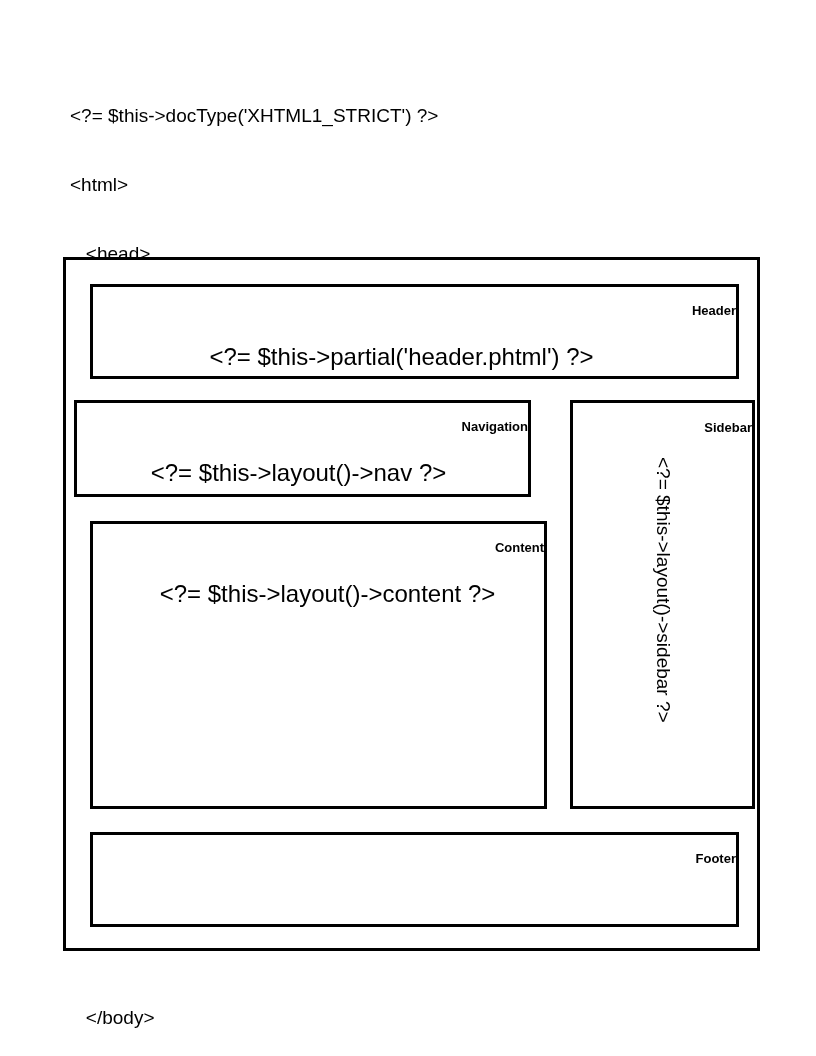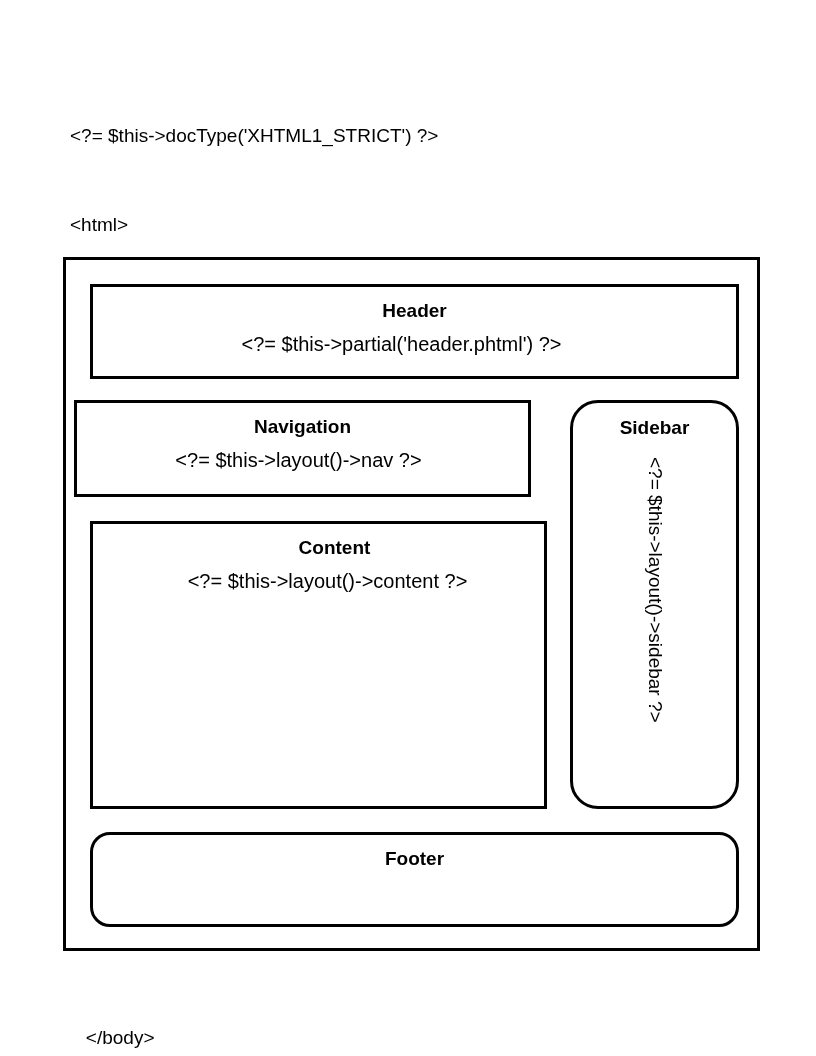--- a/index.html
+++ b/index.html
@@ -20,21 +20,21 @@
   .code-block {
     position: absolute;
     left: 70px;
     font-size: 19px;
     line-height: 23px;
     white-space: pre;
     color: #000;
   }
   #code-top   { top: 58px; }
   #code-bottom{ top: 960px; }
-  .code-line { white-space: pre; margin-top: 20px; }
+  .code-line { white-space: pre; }
 
   
   #layout-frame {
     position: absolute;
     left: 63px;
     top: 257px;
     width: 697px;
     height: 694px;
     border: 3px solid #000;
     box-sizing: border-box;
@@ -42,31 +42,31 @@
   }
 
   
   .region {
     position: absolute;
     border: 3px solid #000;
     box-sizing: border-box;
     background: #fff;
   }
   .region-title {
-    text-align: center;
-    font-size: 19px;
+    text-align: right;
+    font-size: 13px;
     font-weight: bold;
     line-height: 22px;
     margin-top: 13px;
   }
   .region-code {
     text-align: center;
-    font-size: 20px;
+    font-size: 24px;
     line-height: 22px;
-    margin-top: 11px;
+    margin-top: 24px;
     white-space: pre;
     padding-right: 26px;
   }
 
   
   #region-header {
     left: 24px;
     top: 24px;
     width: 649px;
     height: 95px;
@@ -87,24 +87,23 @@
     width: 457px;
     height: 288px;
     padding-left: 32px;
   }
   #region-content .region-code { padding-right: 14px; }
 
   
   #region-sidebar {
     left: 504px;
     top: 140px;
-    width: 169px;
+    width: 185px;
     height: 409px;
     overflow: hidden;
-    border-radius: 28px;
   }
   #region-sidebar .region-title { margin-top: 14px; }
   .vertical-code {
     position: absolute;
     top: 54px;
     left: 0;
     width: 100%;
     height: 350px;
     display: flex;
     align-items: flex-start;
@@ -118,21 +117,20 @@
     letter-spacing: 0px;
     display: block;
   }
 
   
   #region-footer {
     left: 24px;
     top: 572px;
     width: 649px;
     height: 95px;
-    border-radius: 20px;
   }
 </style>
 </head>
 <body>
 
 <div class="code-block" id="code-top">
   <div class="code-line">&lt;?= $this-&gt;docType('XHTML1_STRICT') ?&gt;</div>
   <div class="code-line">&lt;html&gt;</div>
   <div class="code-line">   &lt;head&gt;</div>
   <div class="code-line">     &lt;?= $this-&gt;headTitle() ?&gt;</div>

